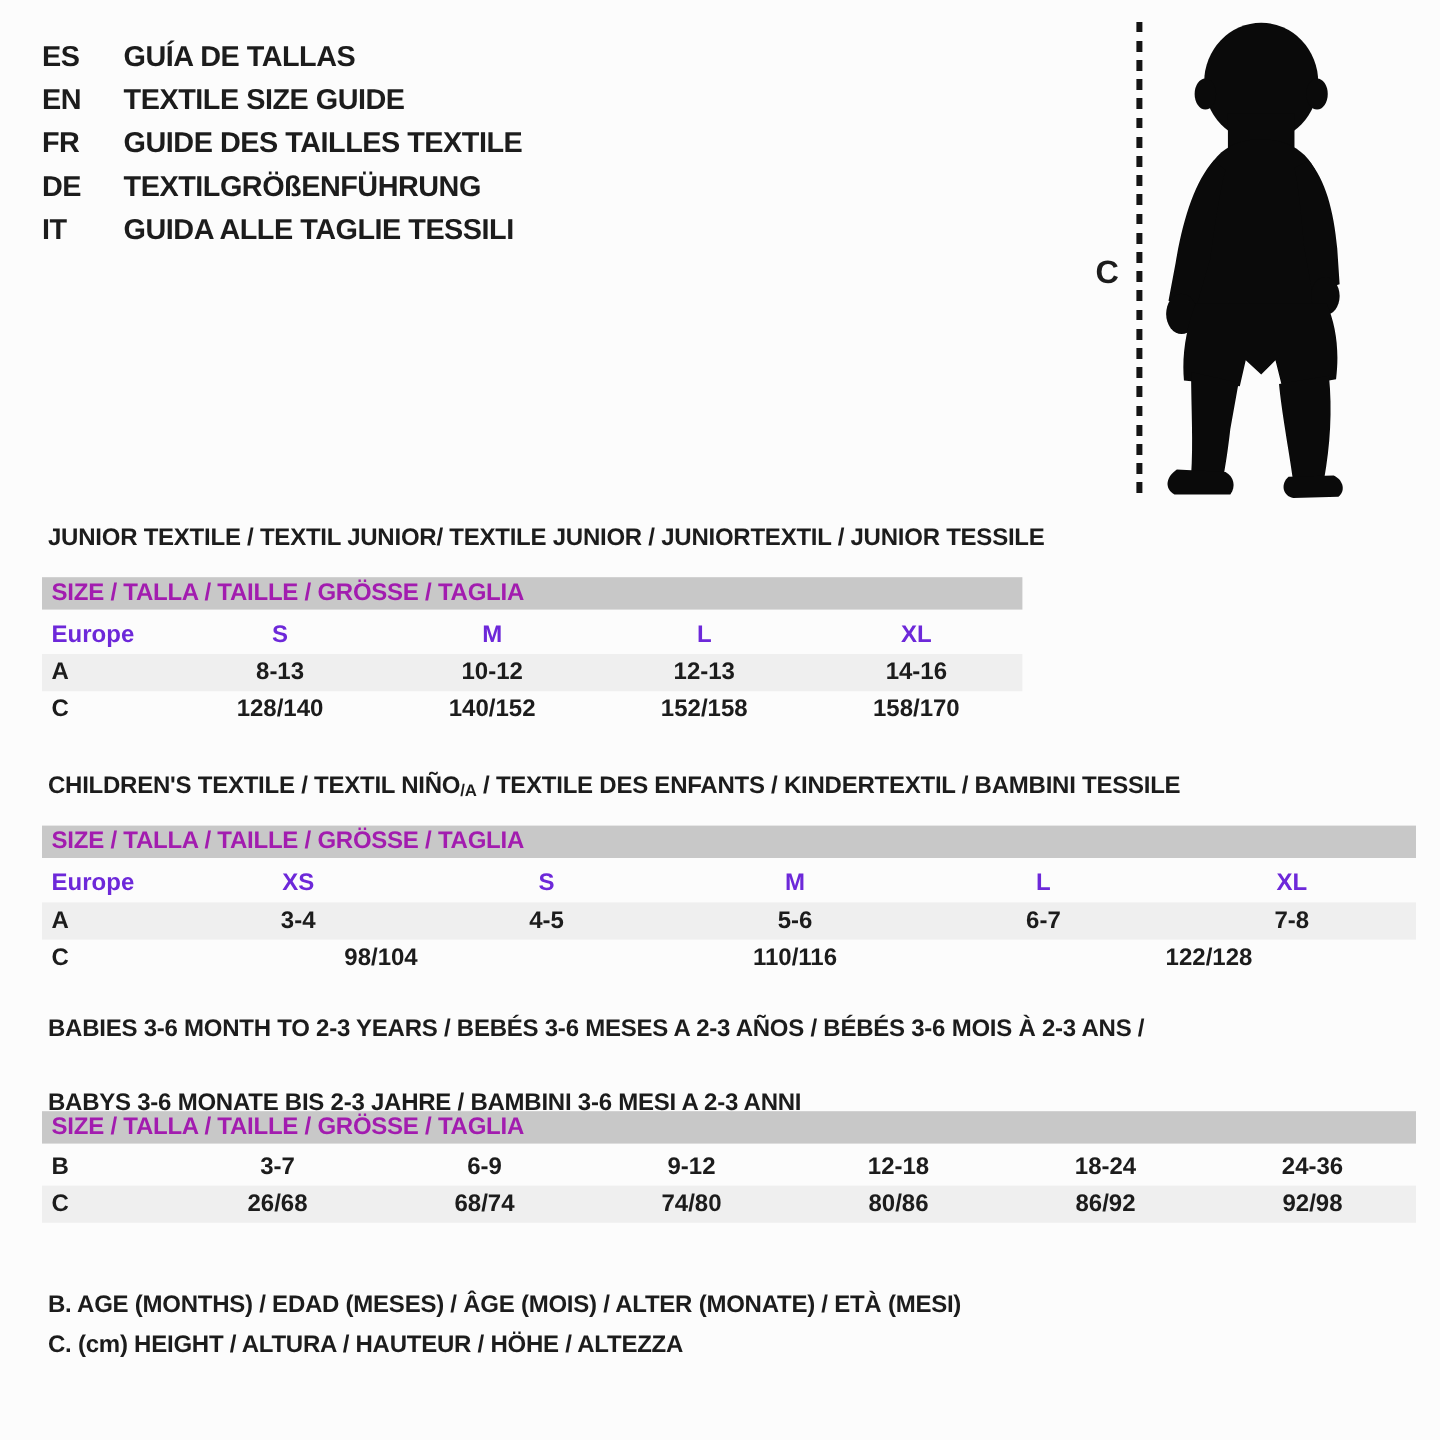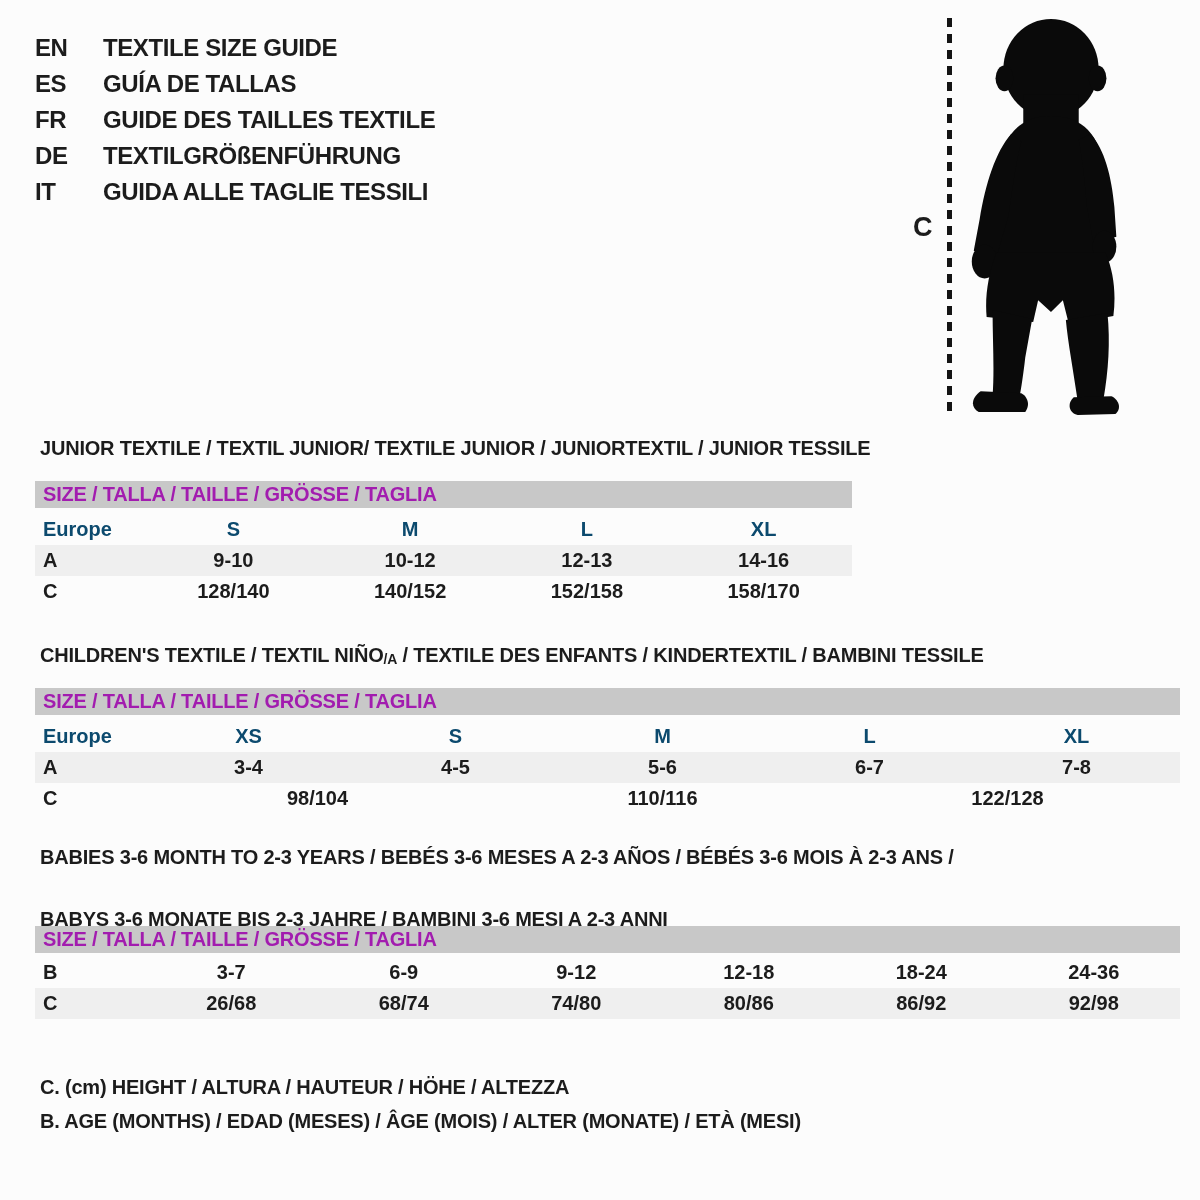--- a/index.html
+++ b/index.html
@@ -39,36 +39,36 @@
     letter-spacing: -0.2px;
     white-space: nowrap;
   }
   .w-junior { width: 817px; }
   .w-wide { width: 1145px; }
 
   .trow { display: flex; height: 31px; line-height: 31px; font-size: 20px; }
   .trow.shaded { background: #efefef; }
   .trow .rlabel { width: 110px; padding-left: 8px; flex: 0 0 auto; }
   .trow .cell { flex: 1 1 0; text-align: center; }
-  .trow.hdr { color: #0c4a6e; }
+  .trow.hdr { color: #6d28d9; }
 
   
   .legend-line { font-size: 20px; line-height: 34px; white-space: nowrap; letter-spacing: -0.2px; }
 </style>
 </head>
 <body>
 
 <div class="abs lang-block">
   <div class="lang-row">
+    <span class="lang-code">ES</span>
+    <span class="lang-title">GUÍA DE TALLAS</span>
+  </div>
+  <div class="lang-row">
     <span class="lang-code">EN</span>
     <span class="lang-title">TEXTILE SIZE GUIDE</span>
-  </div>
-  <div class="lang-row">
-    <span class="lang-code">ES</span>
-    <span class="lang-title">GUÍA DE TALLAS</span>
   </div>
   <div class="lang-row">
     <span class="lang-code">FR</span>
     <span class="lang-title">GUIDE DES TAILLES TEXTILE</span>
   </div>
   <div class="lang-row">
     <span class="lang-code">DE</span>
     <span class="lang-title">TEXTILGRÖßENFÜHRUNG</span>
   </div>
   <div class="lang-row">
@@ -105,21 +105,21 @@
 <div class="abs w-junior" style="left:35px; top:514px;">
     <div class="trow hdr">
       <span class="rlabel">Europe</span>
       <span class="cell">S</span>
       <span class="cell">M</span>
       <span class="cell">L</span>
       <span class="cell">XL</span>
     </div>
     <div class="trow shaded">
       <span class="rlabel">A</span>
-      <span class="cell">9-10</span>
+      <span class="cell">8-13</span>
       <span class="cell">10-12</span>
       <span class="cell">12-13</span>
       <span class="cell">14-16</span>
     </div>
     <div class="trow">
       <span class="rlabel">C</span>
       <span class="cell">128/140</span>
       <span class="cell">140/152</span>
       <span class="cell">152/158</span>
       <span class="cell">158/170</span>
@@ -181,15 +181,15 @@
       <span class="cell">26/68</span>
       <span class="cell">68/74</span>
       <span class="cell">74/80</span>
       <span class="cell">80/86</span>
       <span class="cell">86/92</span>
       <span class="cell">92/98</span>
     </div>
   </div>
 
 <div class="abs" style="left:40px; top:1070px;">
+  <div class="legend-line">B. AGE (MONTHS) / EDAD (MESES) / ÂGE (MOIS) / ALTER (MONATE) / ETÀ (MESI)</div>
   <div class="legend-line">C. (cm) HEIGHT / ALTURA / HAUTEUR / HÖHE / ALTEZZA</div>
-  <div class="legend-line">B. AGE (MONTHS) / EDAD (MESES) / ÂGE (MOIS) / ALTER (MONATE) / ETÀ (MESI)</div>
 </div>
 
 </body></html>

